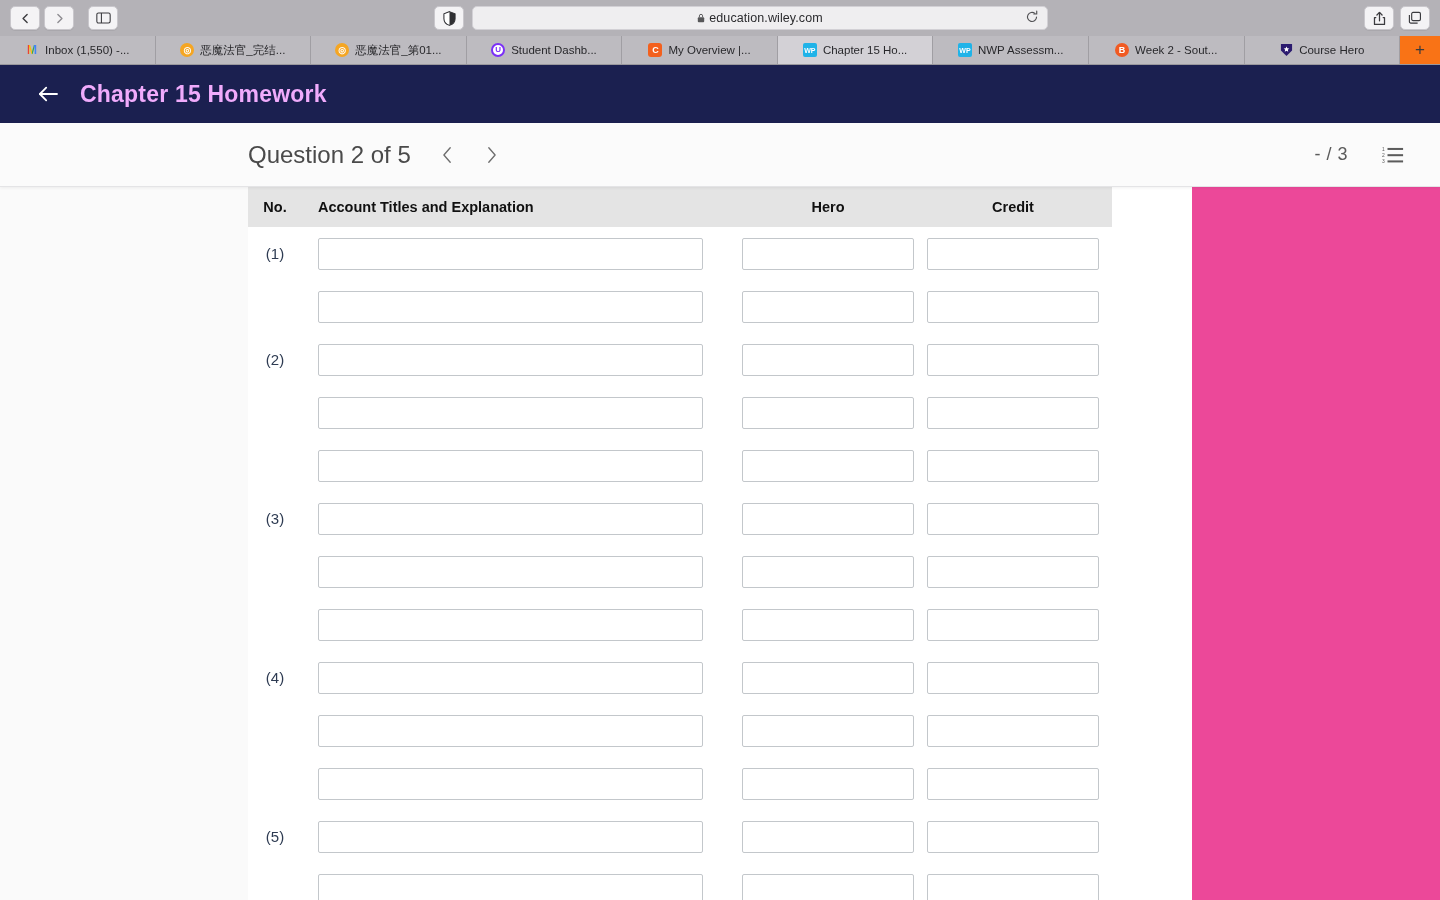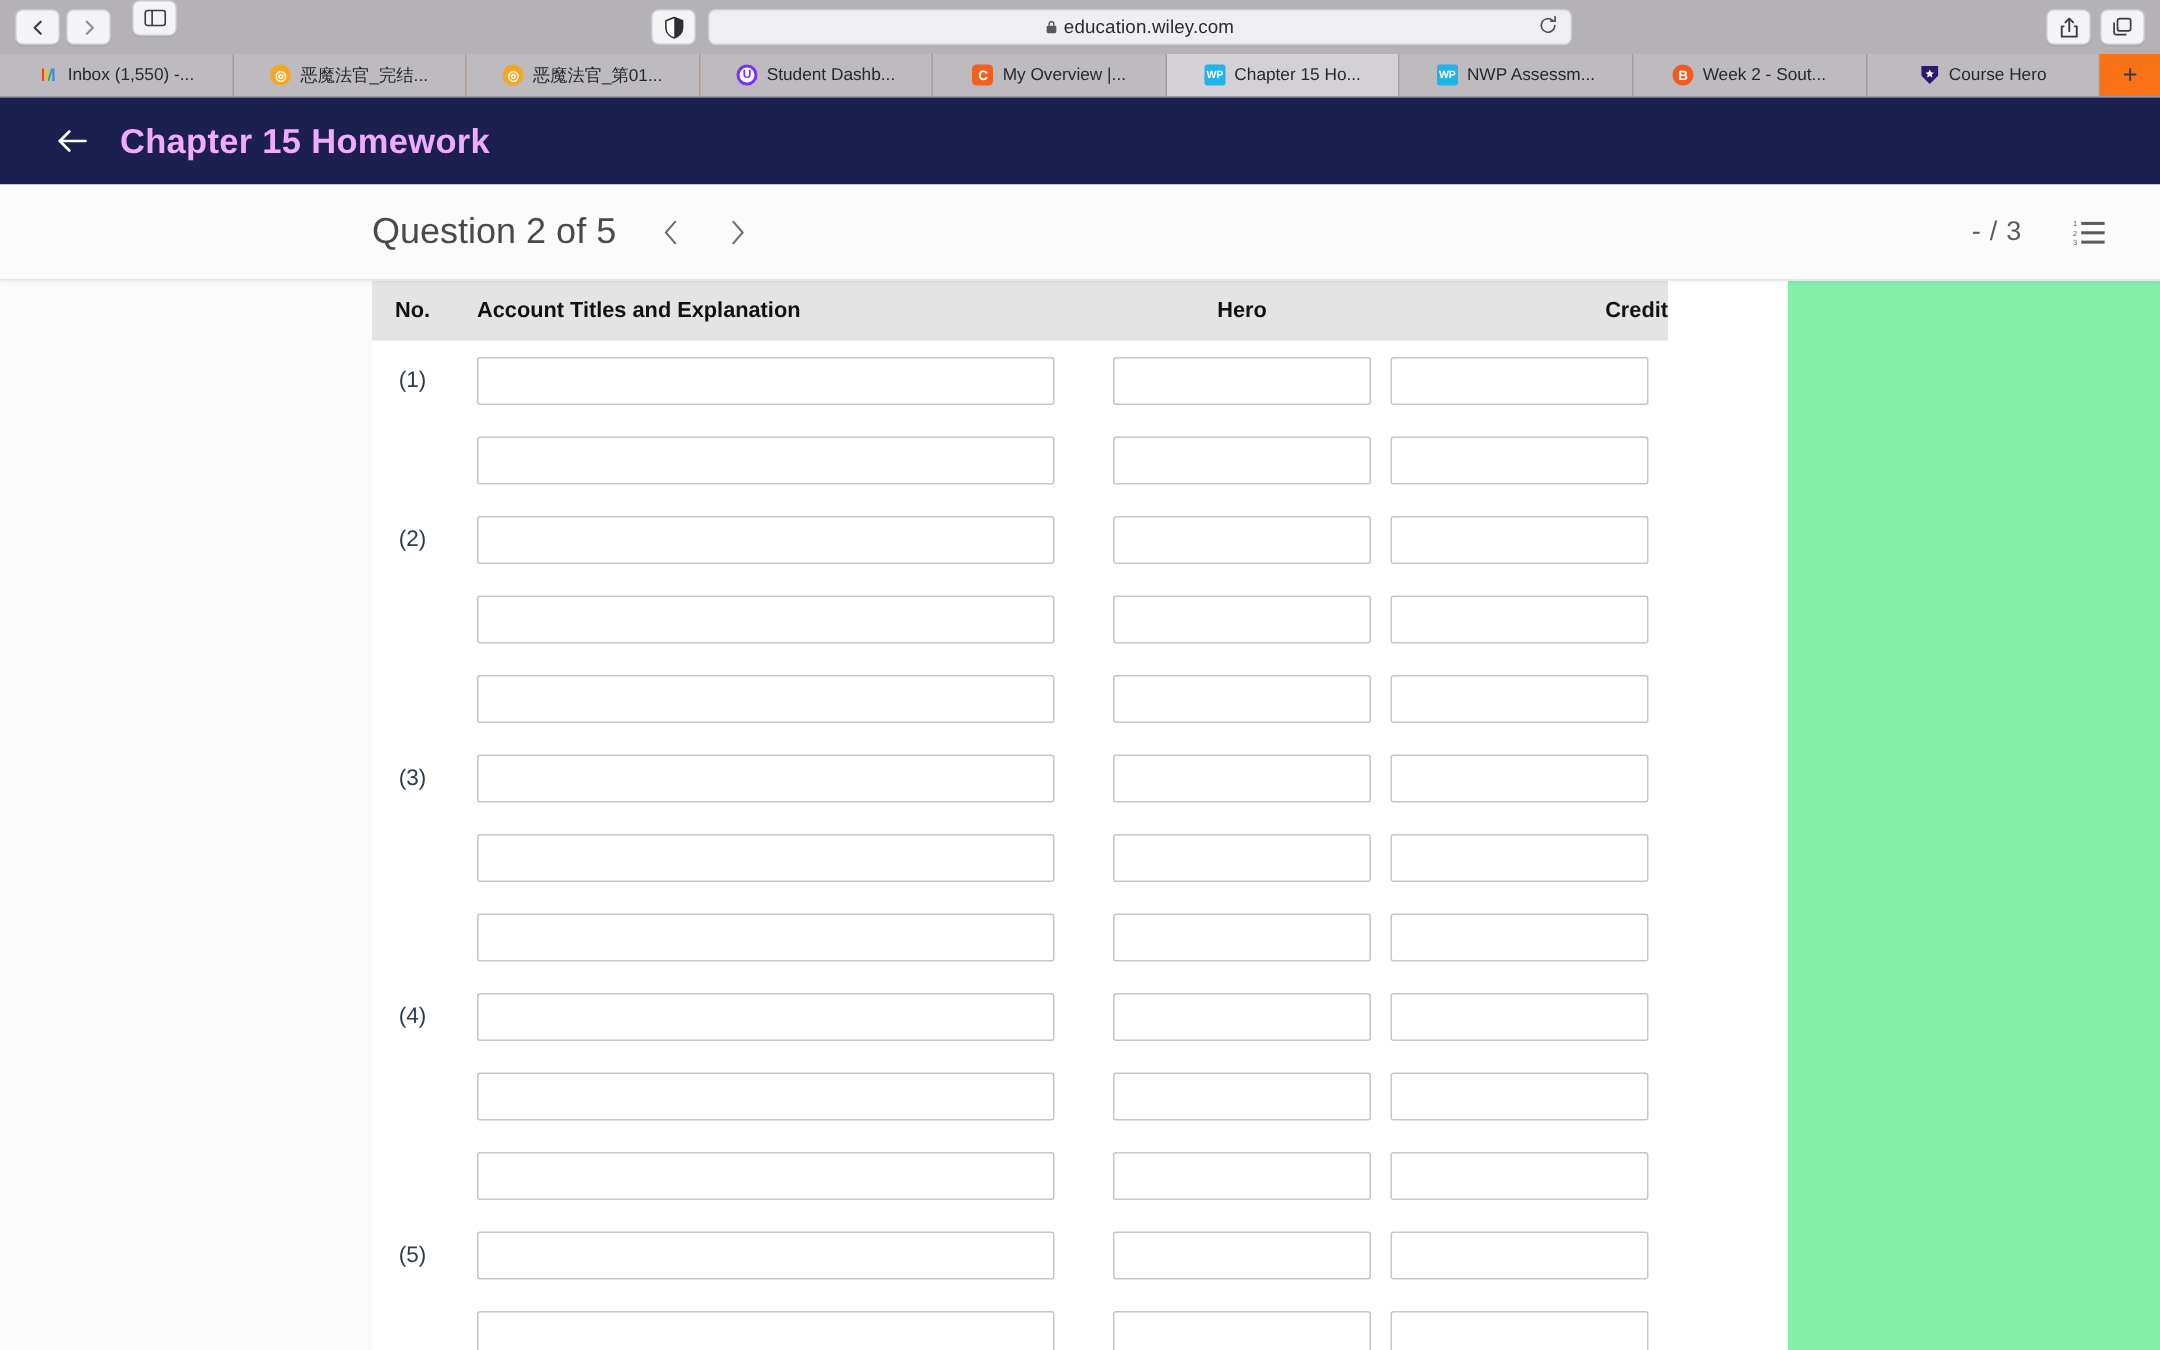--- a/index.html
+++ b/index.html
@@ -13,20 +13,21 @@
 
   
   .browser-chrome {
     width: 1440px;
     background: #b4b2b7;
     border-bottom: 1px solid #9a989d;
   }
   .toolbar {
     height: 36px;
     display: flex;
+    align-items: center;
     padding: 0 10px;
     gap: 0;
   }
   .nav-group { display: flex; align-items: center; gap: 4px; }
   .chrome-btn {
     width: 30px; height: 24px;
     display: flex; align-items: center; justify-content: center;
     border-radius: 5px;
     color: #3b3b3f;
   }
@@ -193,21 +194,21 @@
     font-size: 18px;
     color: #5b5b5b;
     letter-spacing: .5px;
   }
   .list-icon { width: 22px; height: 20px; color: #5b5b5b; }
 
   
   .content-area {
     position: relative;
     height: 714px;
-    background: #86efac;
+    background: #ec4899;
   }
   .white-panel {
     position: absolute;
     left: 0; top: 0;
     width: 1192px;
     height: 714px;
     background: #ffffff;
   }
   .left-gutter {
     position: absolute;
@@ -226,21 +227,21 @@
     background: #e4e4e4;
     height: 40px;
     align-items: center;
     font-weight: 700;
     font-size: 14.5px;
     color: #111;
   }
   .col-no     { width: 54px; text-align: center; flex: 0 0 54px; }
   .col-acct   { flex: 1 1 auto; padding-left: 16px; text-align: left; }
   .col-debit  { width: 172px; flex: 0 0 172px; text-align: center; }
-  .col-credit { width: 198px; flex: 0 0 198px; text-align: right; }
+  .col-credit { width: 198px; flex: 0 0 198px; text-align: center; }
 
   .jt-row {
     display: flex;
     align-items: center;
     height: 53px;
   }
   .row-no {
     width: 54px; flex: 0 0 54px;
     text-align: center;
     font-size: 15px;

